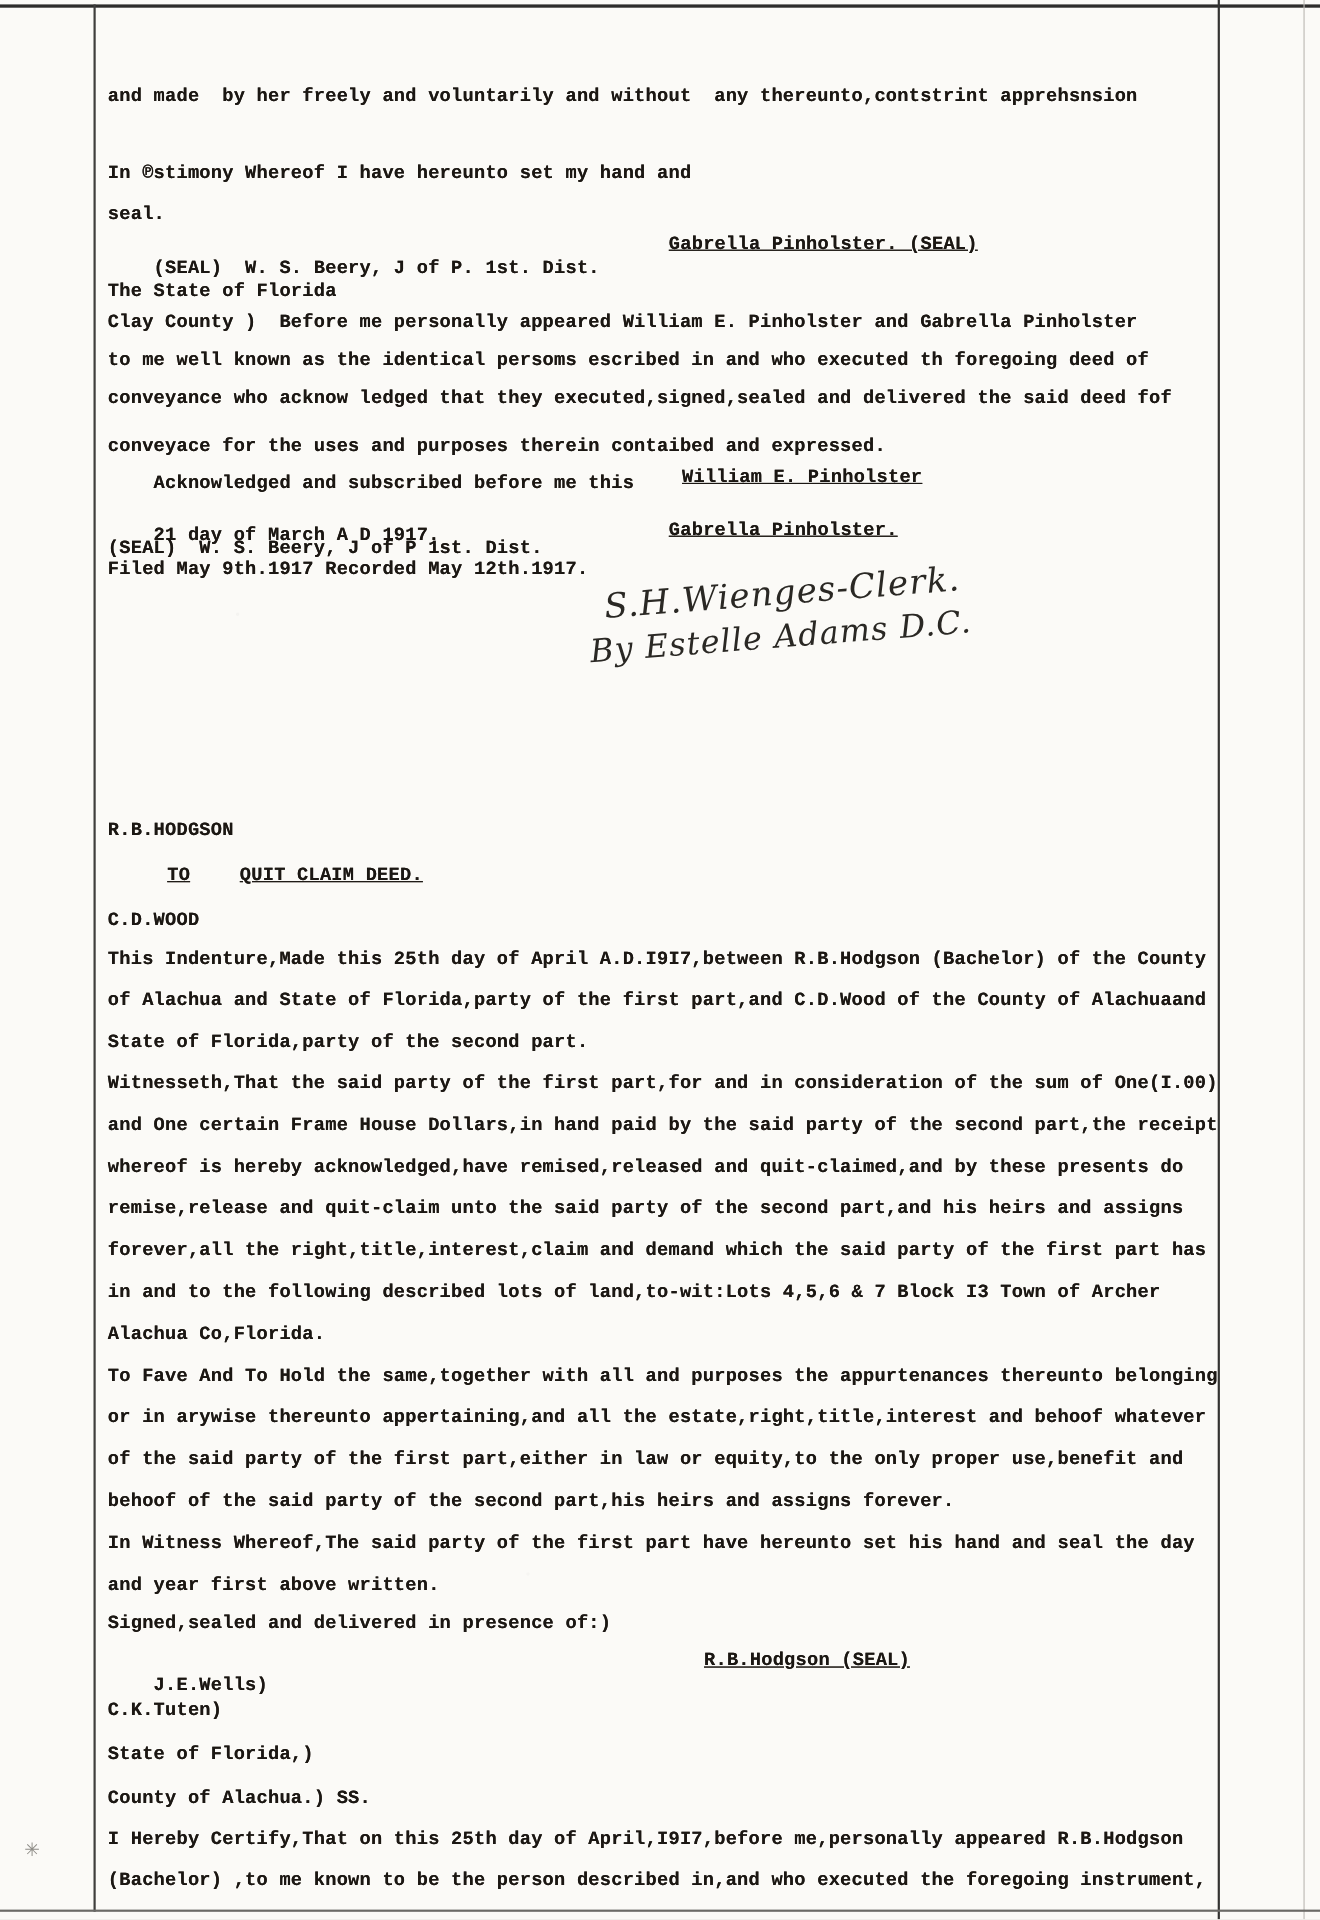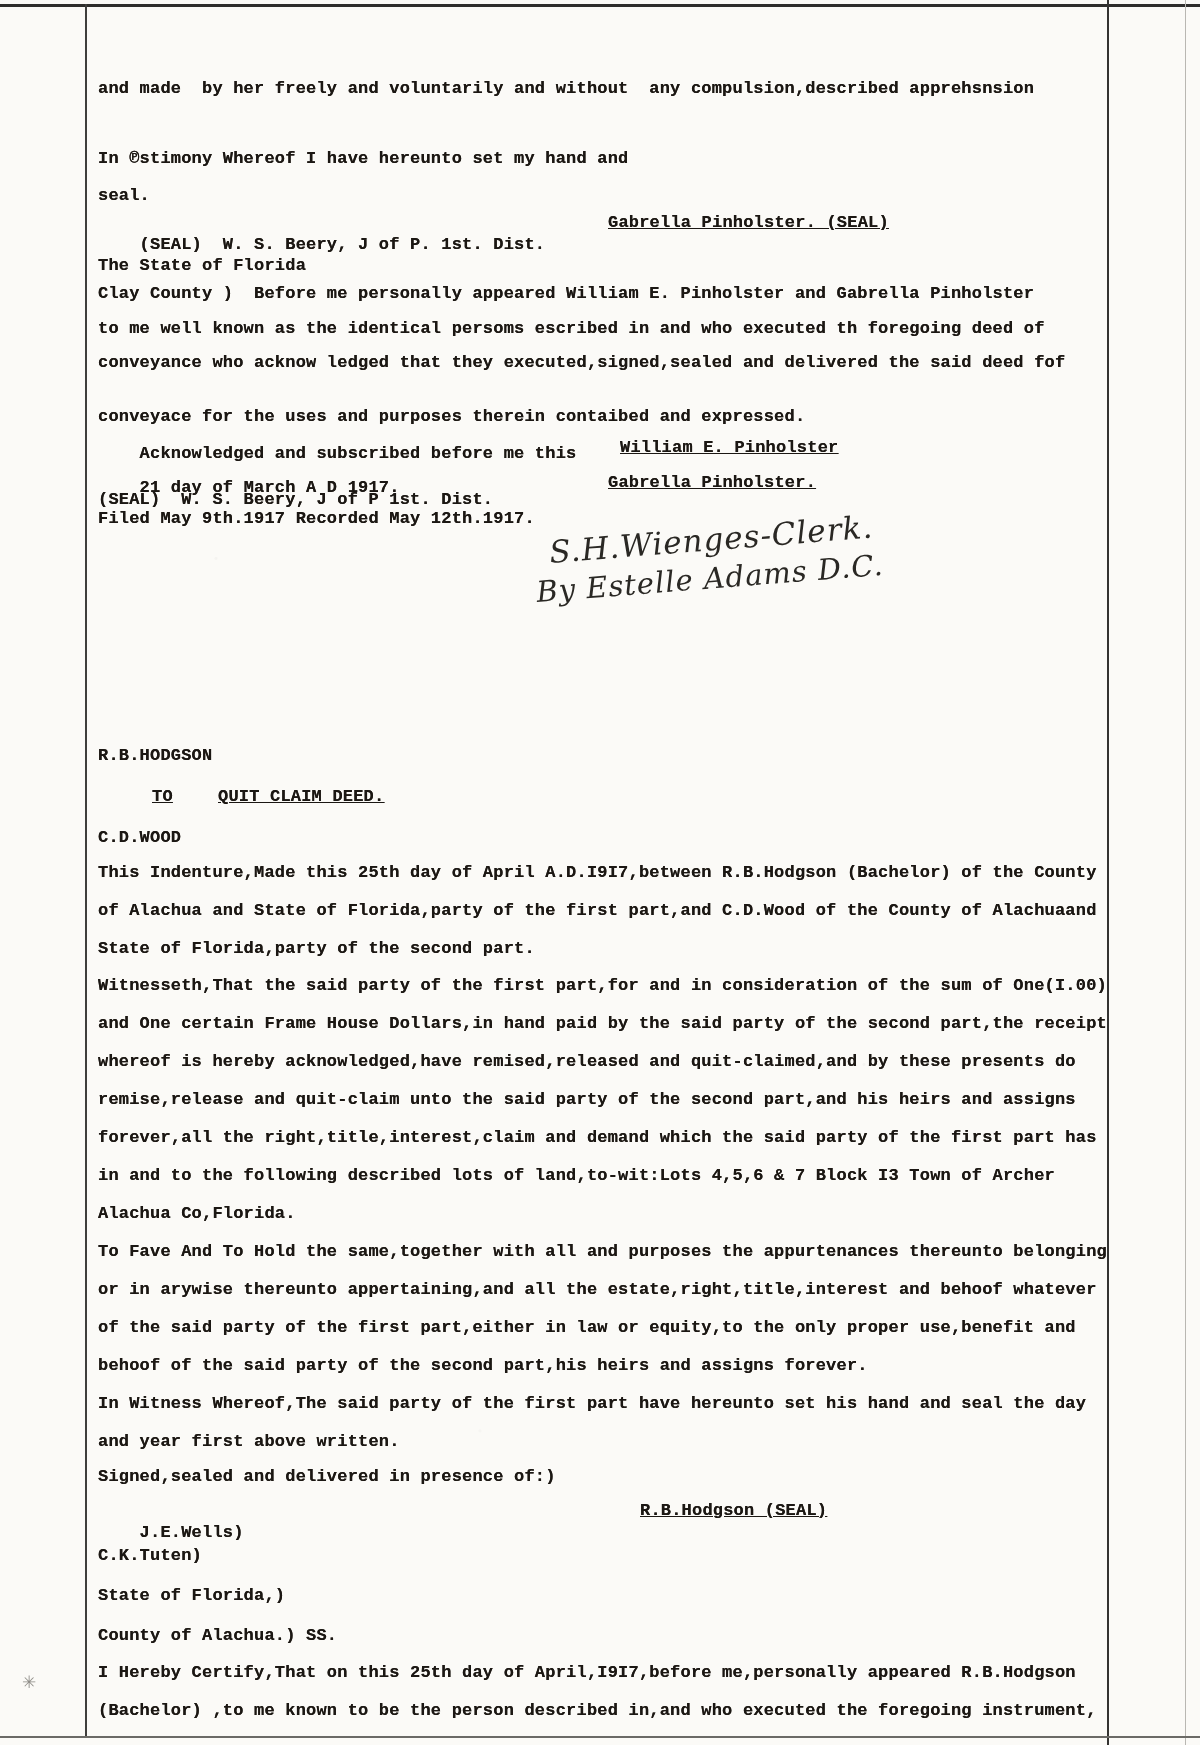--- a/index.html
+++ b/index.html
@@ -50,33 +50,33 @@
 </head>
 <body>
 
 <div class="page">
   <div class="rule top"></div>
   <div class="rule left"></div>
   <div class="rule right"></div>
   <div class="rule right-faint"></div>
   <div class="rule bottom"></div>
 
-  <div class="line" style="top:78px">and made  by her freely and voluntarily and without  any compulsion,described apprehsnsion</div>
+  <div class="line" style="top:78px">and made  by her freely and voluntarily and without  any thereunto,contstrint apprehsnsion</div>
   <div class="line" style="top:148px">In ℗stimony Whereof I have hereunto set my hand and</div>
   <div class="line" style="top:185px">seal.</div>
   <div class="line" style="top:212px">
     <span>(SEAL)  W. S. Beery, J of P. 1st. Dist.</span>
     <span class="rcol" style="left:510px">Gabrella Pinholster. (SEAL)</span>
   </div>
   <div class="line" style="top:255px">The State of Florida</div>
   <div class="line" style="top:283px">Clay County )  Before me personally appeared William E. Pinholster and Gabrella Pinholster</div>
   <div class="line" style="top:352px">conveyance who acknow ledged that they executed,signed,sealed and delivered the said deed fof</div>
   <div class="line" style="top:318px">to me well known as the identical persoms escribed in and who executed th foregoing deed of</div>
-  <div class="line" style="top:406px">conveyace for the uses and purposes therein contaibed and expressed.</div>
-  <div class="line" style="top:421px">
+  <div class="line" style="top:396px">conveyace for the uses and purposes therein contaibed and expressed.</div>
+  <div class="line" style="top:408px">
     <span>Acknowledged and subscribed before me this</span>
     <span class="rcol" style="left:522px;top:16px">William E. Pinholster</span>
   </div>
   <div class="line" style="top:455px">
     <span>21 day of March A D 1917.</span>
     <span class="rcol" style="left:510px;top:17px">Gabrella Pinholster.</span>
   </div>
   <div class="line" style="top:489px">(SEAL)  W. S. Beery, J of P 1st. Dist.</div>
   <div class="line" style="top:508px">Filed May 9th.1917 Recorded May 12th.1917.</div>
 

